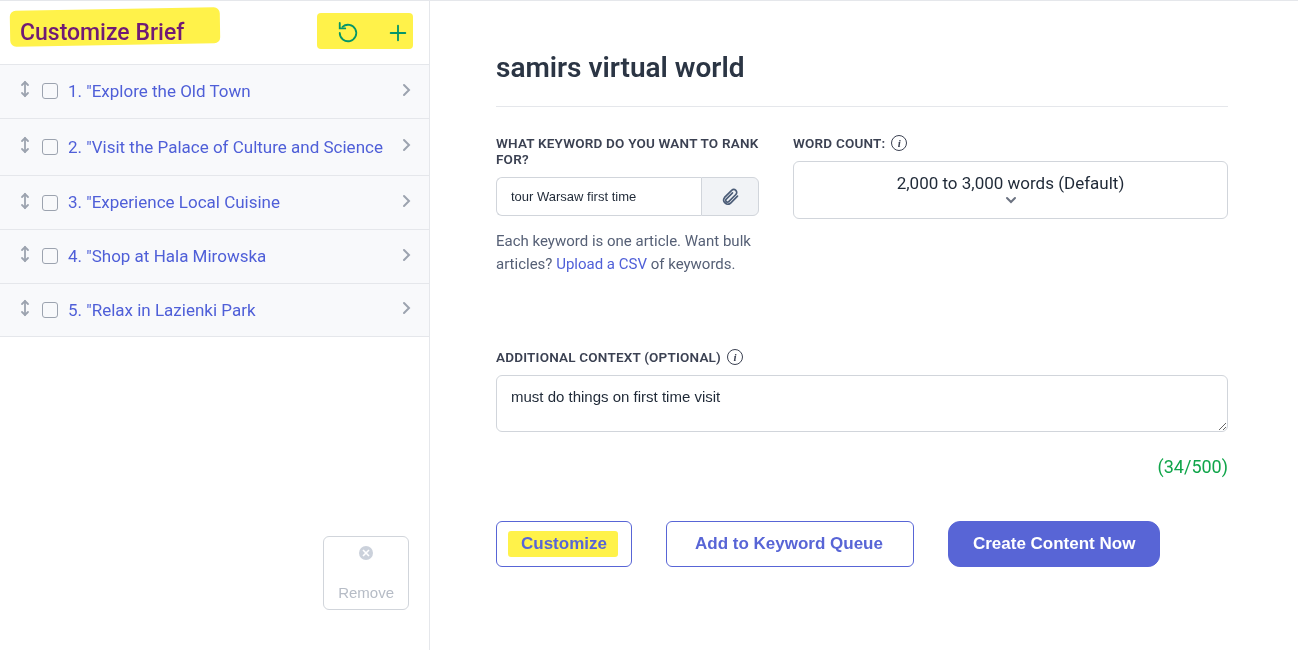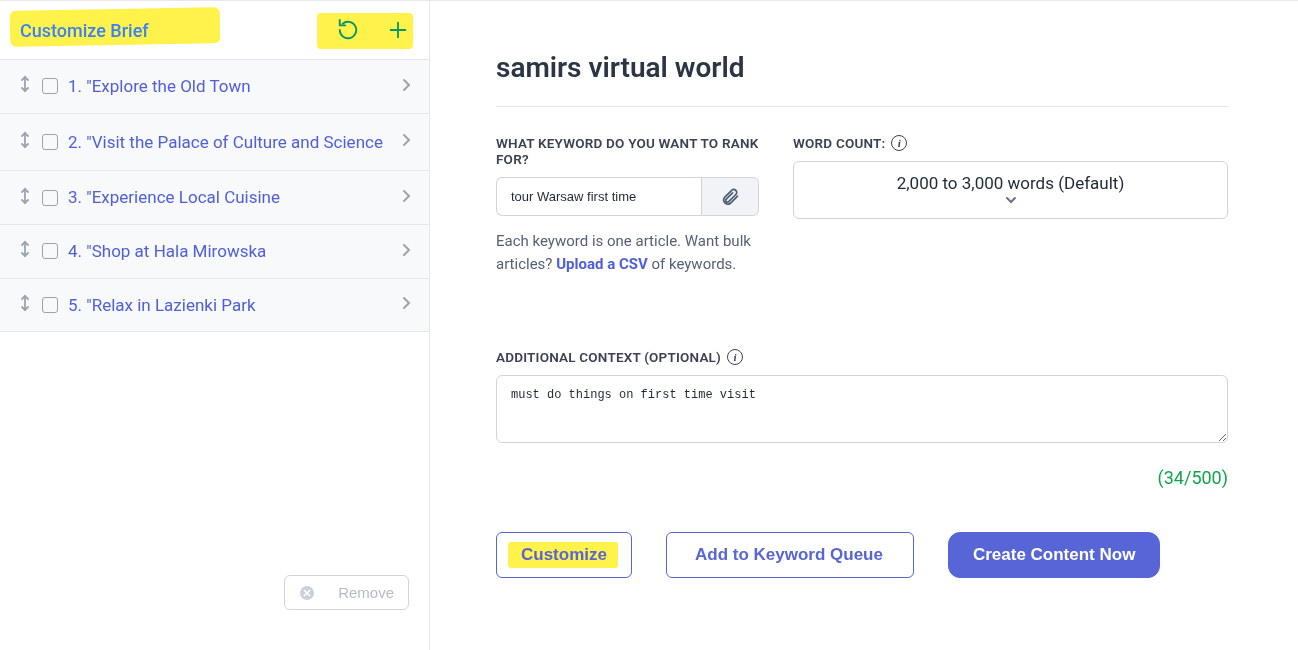--- a/index.html
+++ b/index.html
@@ -42,22 +42,22 @@
   }
   .hl-title {
     top: 8px; left: 10px; width: 210px; height: 36px;
     transform: rotate(-1deg);
   }
   .hl-icons {
     top: 12px; right: 16px; width: 96px; height: 36px;
     border-radius: 4px;
   }
   .sidebar-title {
-    font-size: 18px;
-    color: #3b82f6;
+    font-size: 23px;
+    color: #701a75;
     font-weight: 500;
     position: relative;
     z-index: 1;
     text-align: center;
   }
   .sidebar-header-icons {
     display: flex;
     gap: 28px;
     align-items: center;
     position: relative;
@@ -117,20 +117,21 @@
     border: 1px solid #d1d5db;
     background: #fff;
     color: #b6bcc6;
     padding: 8px 14px;
     border-radius: 6px;
     font-size: 15px;
     display: flex;
     align-items: center;
     gap: 23px;
     cursor: pointer;
+    flex-direction: column;
   }
   .remove-btn svg { color: #cbd1db; }
 
   
   .main {
     flex: 1 1 auto;
     padding: 50px 70px 40px 66px;
   }
   .page-title {
     font-size: 28px;
@@ -197,35 +198,34 @@
   .help-text {
     font-size: 15px;
     color: #566076;
     margin-top: 14px;
     line-height: 1.5;
   }
   .help-text a {
     color: #4f5fd8;
     text-decoration: none;
     cursor: pointer;
-    font-weight: bold;
   }
   .context-section {
     margin-top: 74px;
   }
   .textarea {
     width: 100%;
     border: 1px solid #d1d5db;
     border-radius: 6px;
     padding: 12px 14px;
-    font-size: 12px;
+    font-size: 15px;
     color: #1f2937;
-    font-family: Liberation Mono, monospace;
+    font-family: Liberation Sans, sans-serif;
     resize: both;
-    height: 68px;
+    height: 57px;
   }
   .char-count {
     text-align: right;
     font-size: 18px;
     color: #10a54a;
     margin-top: 20px;
   }
   .button-row {
     display: flex;
     gap: 34px;

